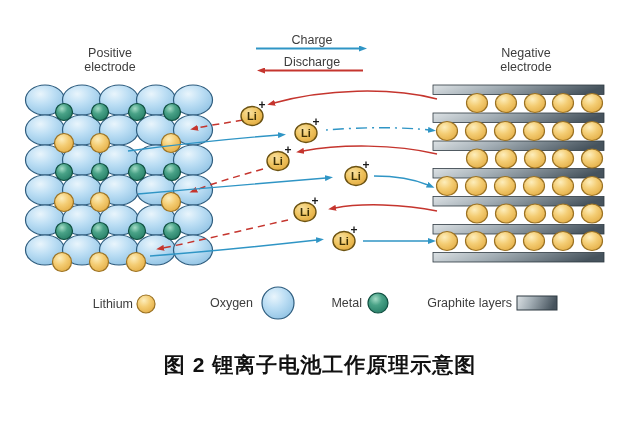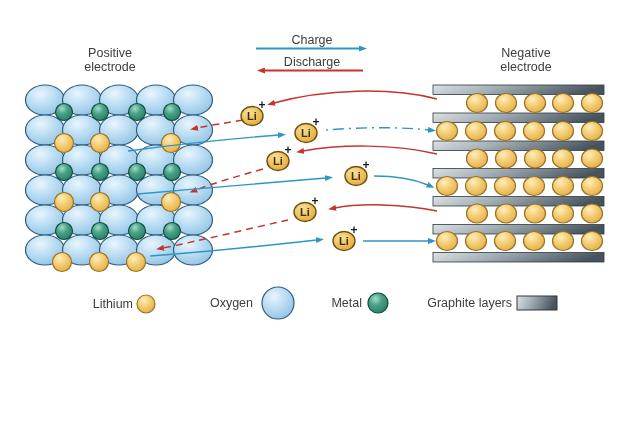--- a/index.html
+++ b/index.html
@@ -222,13 +222,14 @@
           <text x="362" y="307" text-anchor="end" font-size="12.5" fill="#3d3d3d">Metal</text>
           <circle cx="378" cy="303" r="10" fill="url(#gradM)" stroke="#0f4f40" stroke-width="1.2"></circle>
         </g>
         <g>
           <text x="512" y="307" text-anchor="end" font-size="12.5" fill="#3d3d3d">Graphite layers</text>
           <rect x="517" y="296" width="40" height="14" fill="url(#gradG)" stroke="#2f3a42" stroke-width="1"></rect>
         </g>
       </g>
   </svg>
 
+  <div class="caption">图 2 锂离子电池工作原理示意图</div>
 </div>
 
 </body></html>

